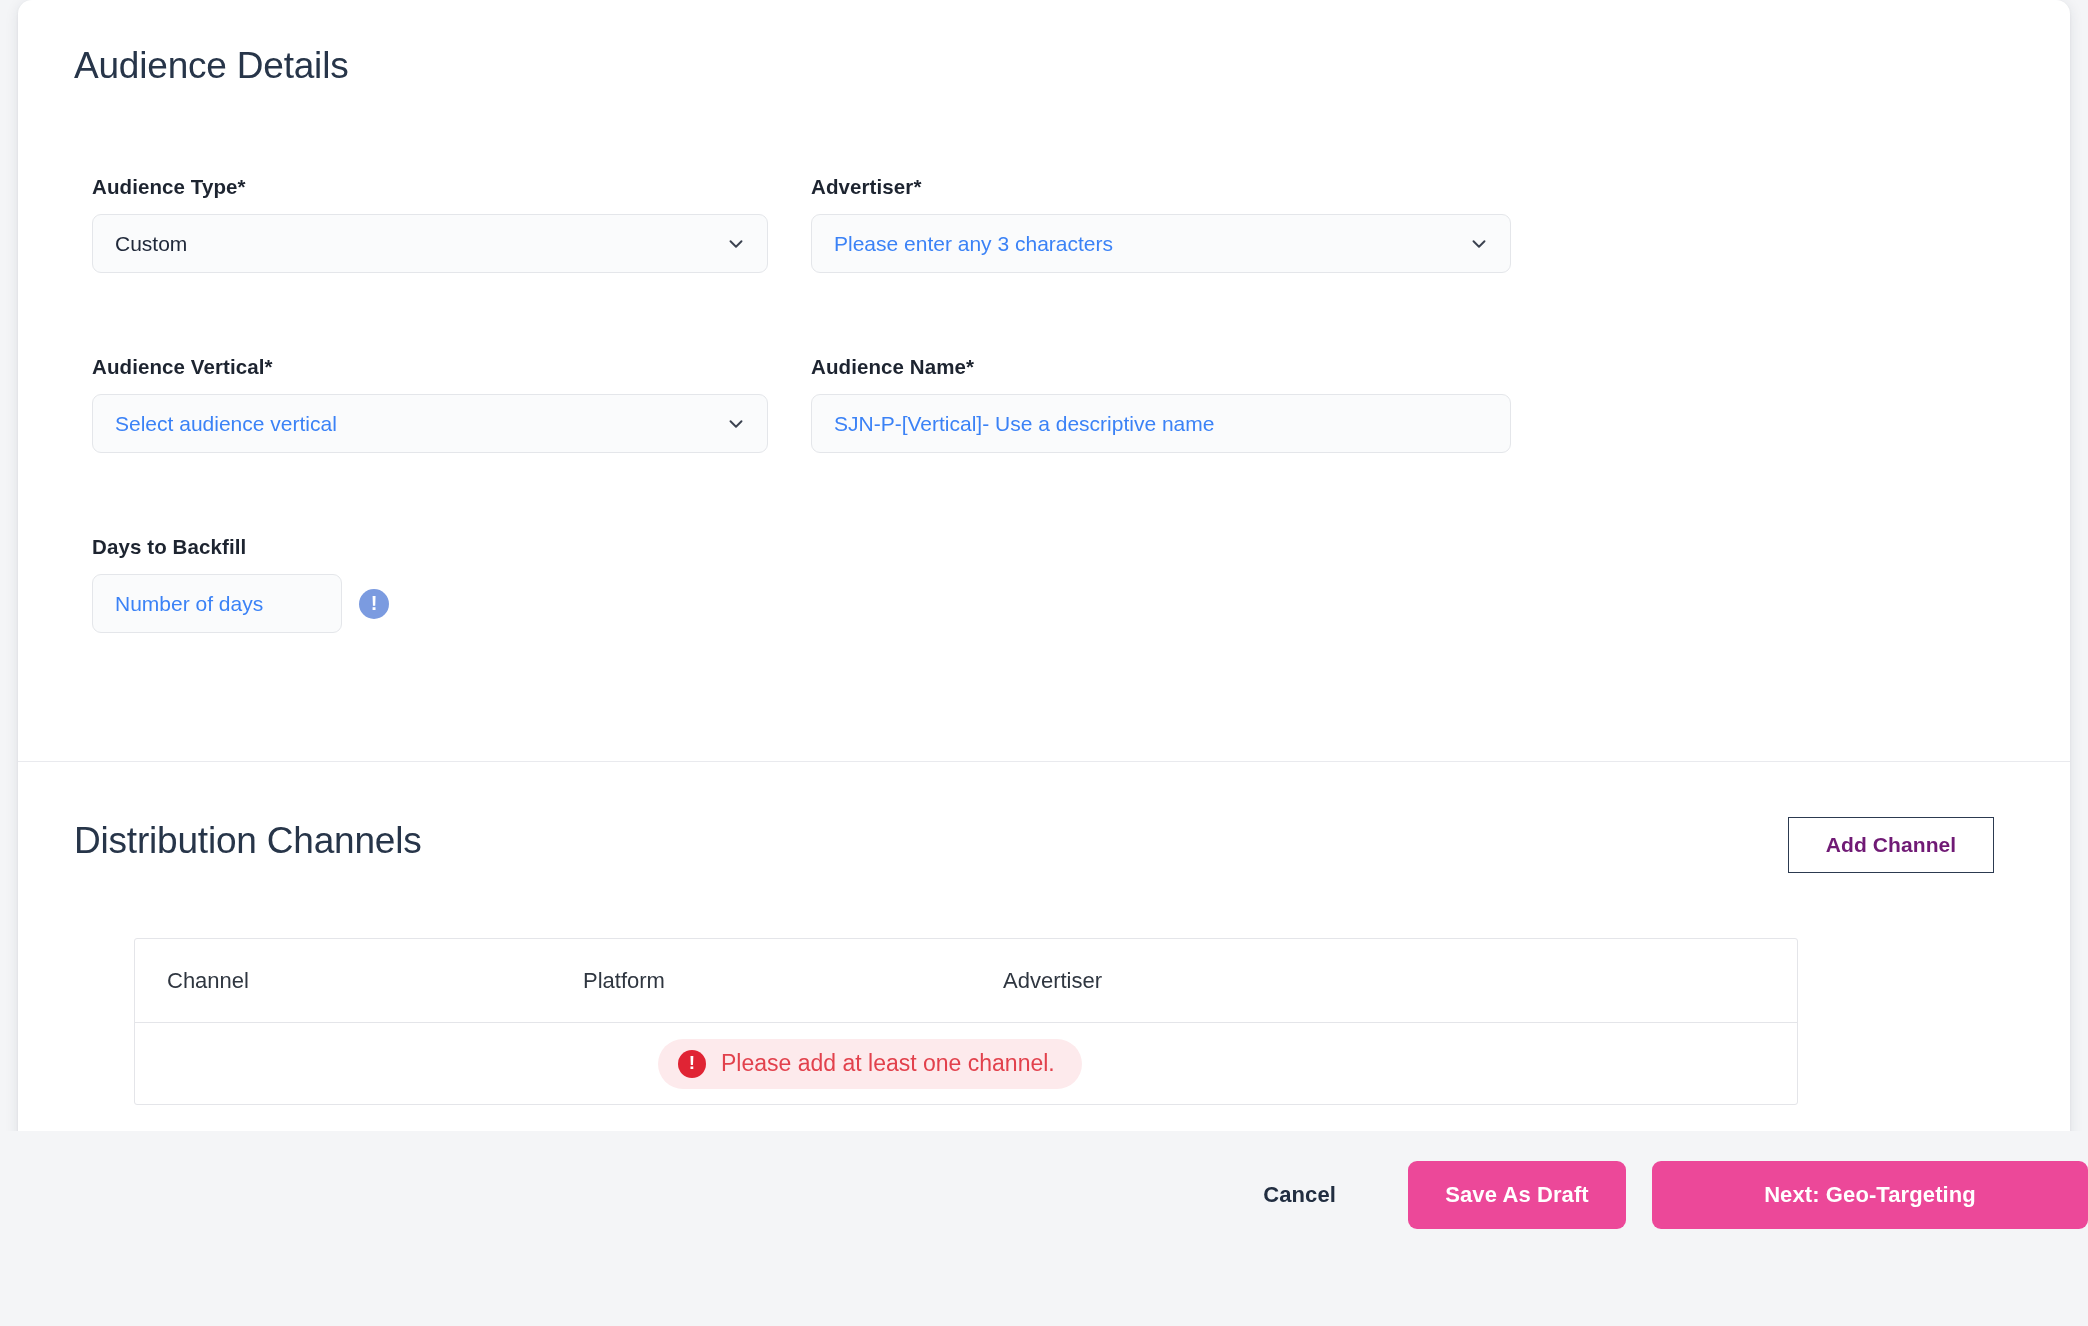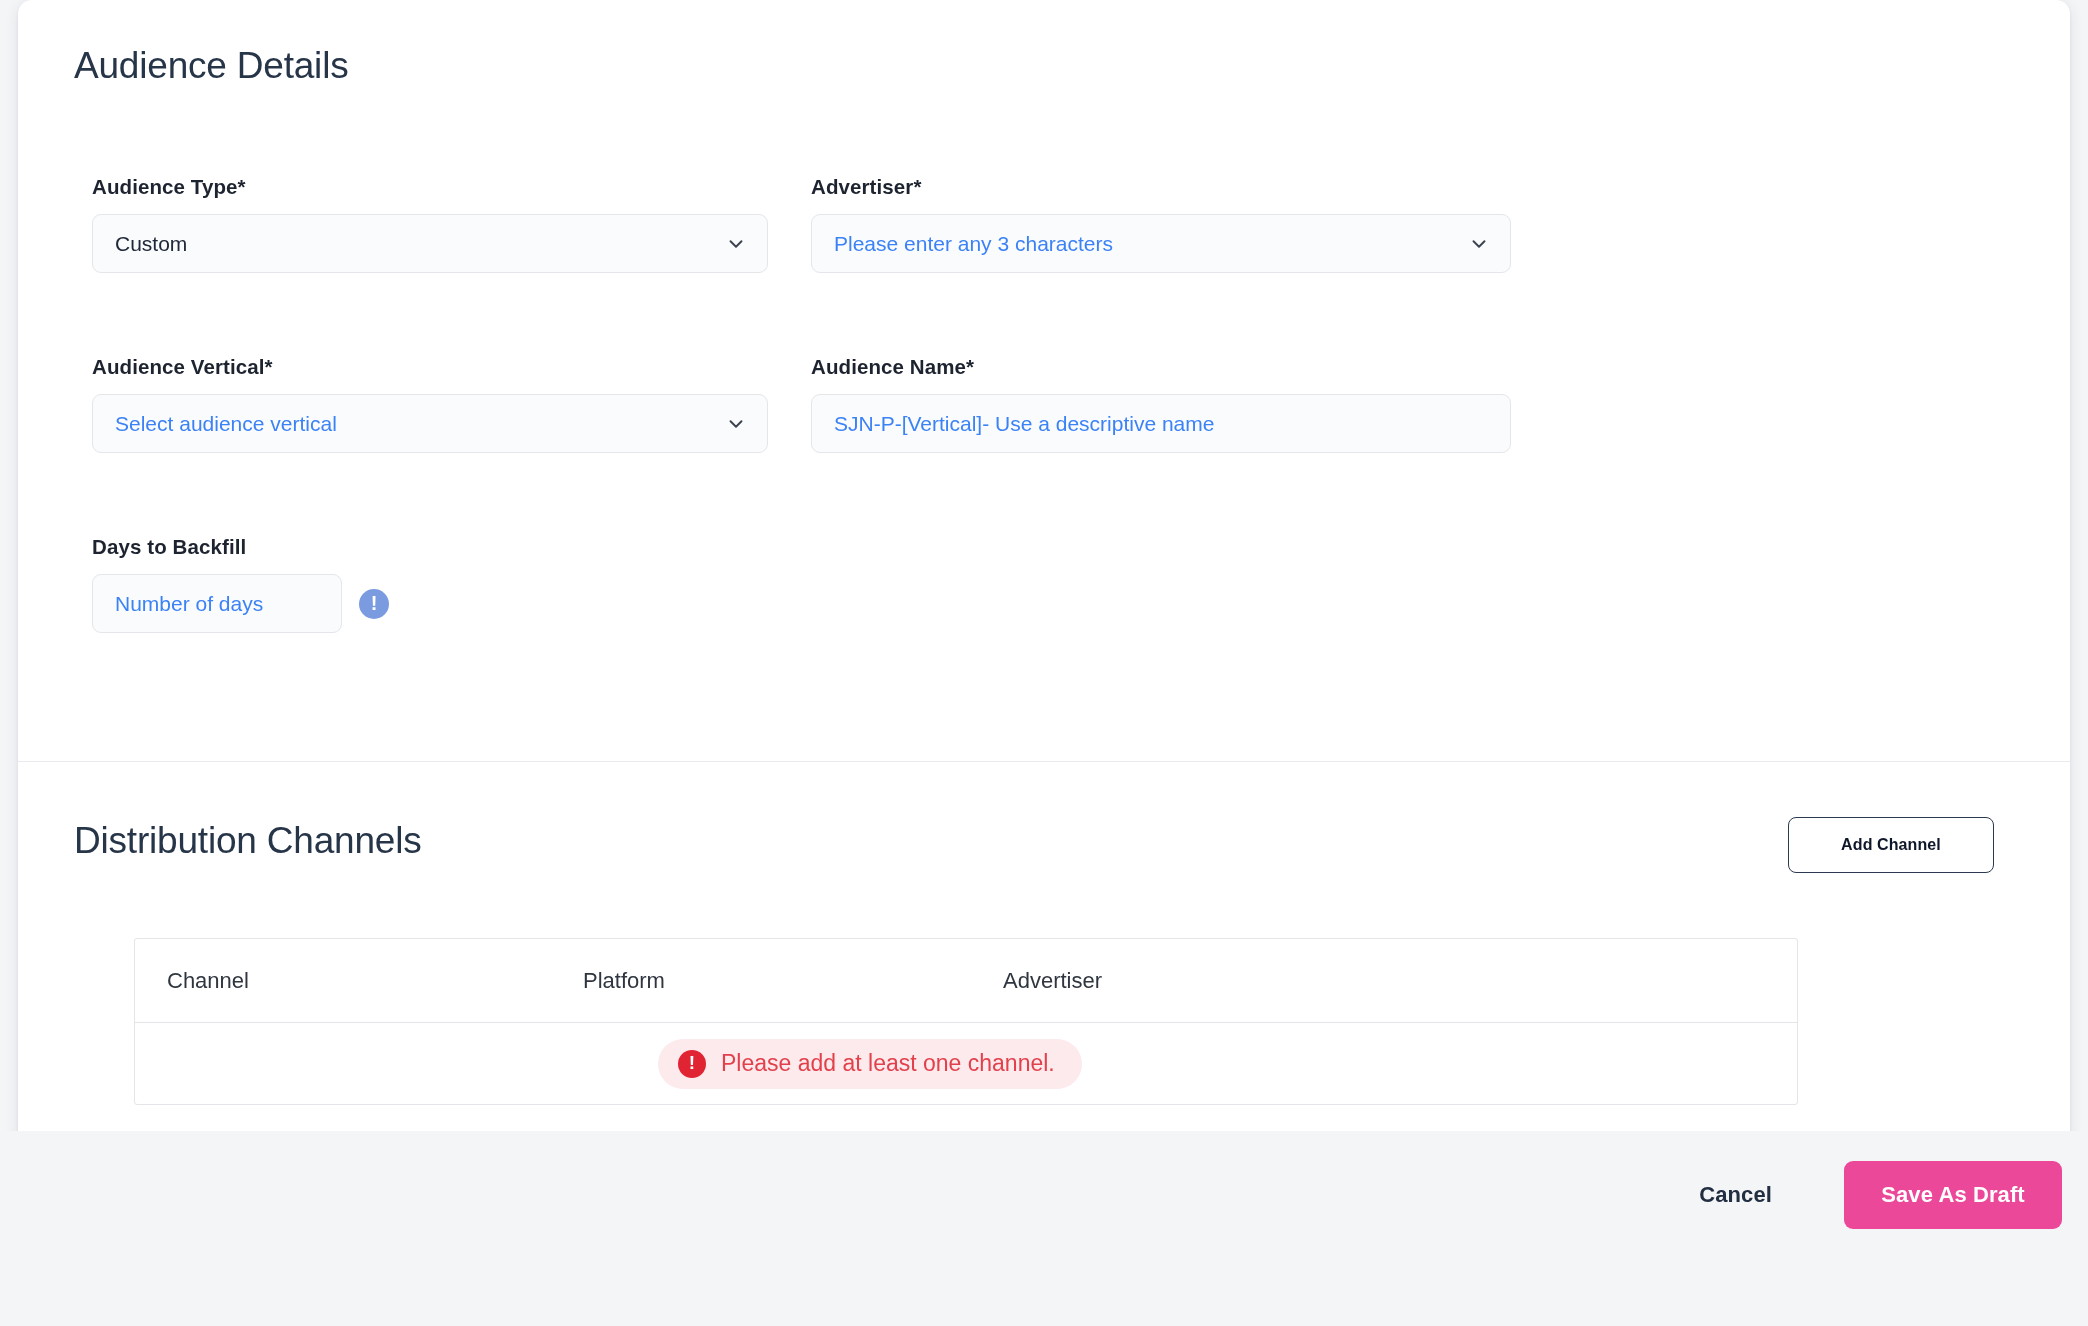--- a/index.html
+++ b/index.html
@@ -152,25 +152,25 @@
 
   #title-channels { left: 56px; top: 57px; }
 
   .add-channel-btn {
     position: absolute;
     right: 76px;
     top: 54px;
     width: 206px;
     height: 56px;
     border: 1px solid #2c3a50;
-    border-radius: 8px;
+    border-radius: 0;
     background: #ffffff;
-    color: #0f172a;
+    color: #701a75;
     font-family: "Liberation Sans", sans-serif;
-    font-size: 16px;
+    font-size: 21px;
     font-weight: 700;
     cursor: pointer;
     letter-spacing: 0.1px;
   }
 
   .channels-table {
     position: absolute;
     left: 116px;
     top: 175px;
     width: 1664px;
@@ -376,13 +376,14 @@
       </div>
 
     </div>
   </section>
 
 </div>
 
 <div class="action-bar">
   <button class="btn-cancel">Cancel</button>
   <button class="btn-disabled" id="btn-save-draft">Save As Draft</button>
+  <button class="btn-disabled" id="btn-next">Next: Geo-Targeting</button>
 </div>
 
 </body></html>

